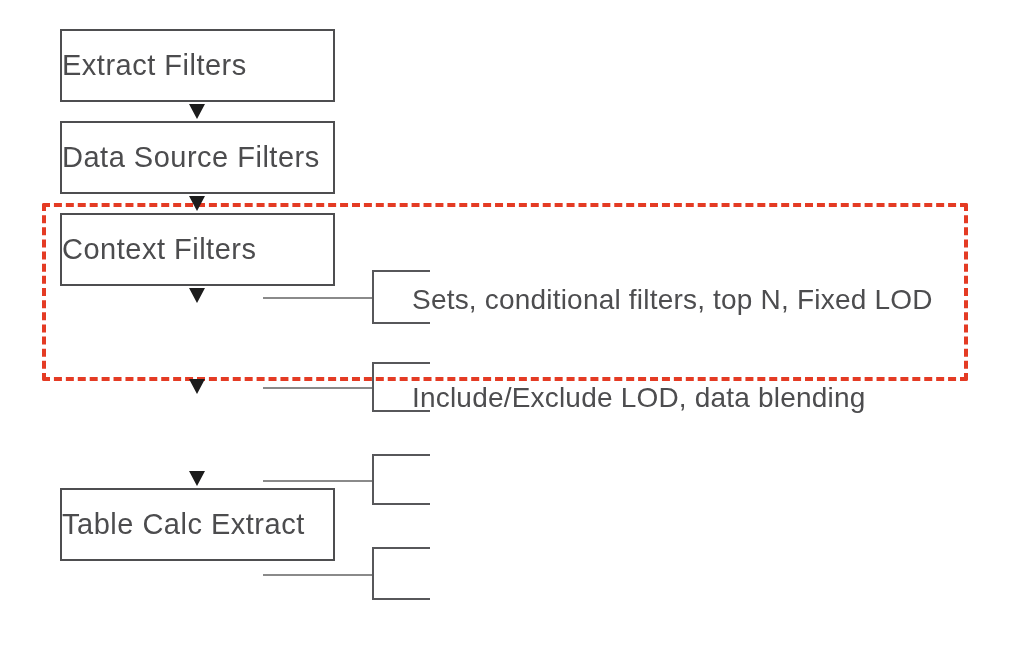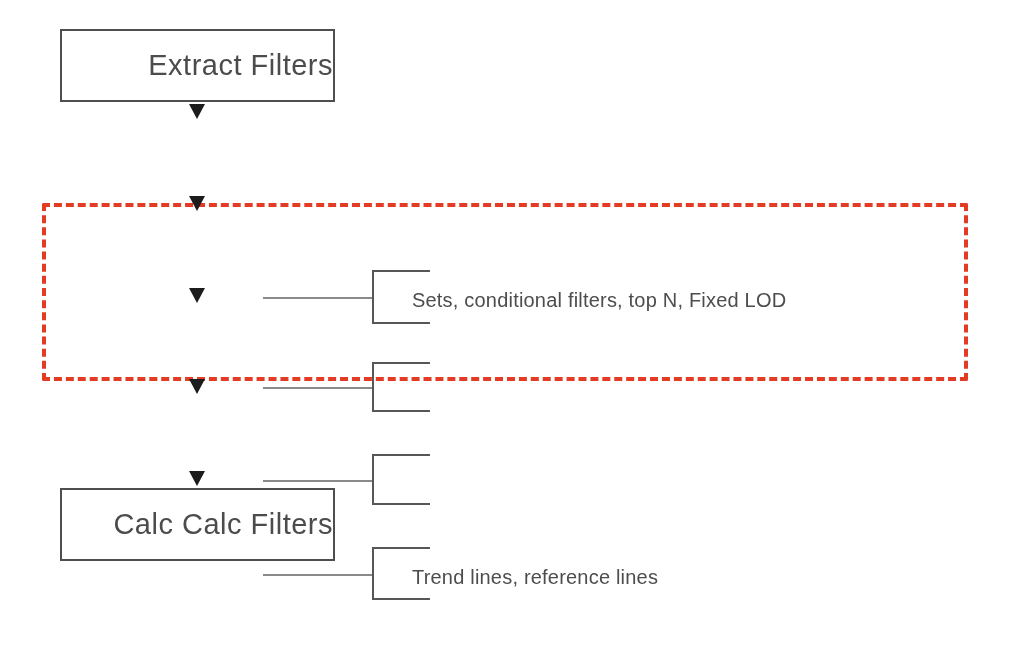--- a/index.html
+++ b/index.html
@@ -19,21 +19,21 @@
   .fbox {
     position: absolute;
     left: 60px;
     width: 275px;
     height: 73px;
     box-sizing: border-box;
     border: 2.5px solid #4e4e50;
     background: #ffffff;
     display: flex;
     align-items: center;
-    justify-content: flex-end;
+    justify-content: flex-start;
     z-index: 6;
   }
   .fbox-label {
     font-size: 29px;
     color: #4c4c4e;
     letter-spacing: 0.5px;
     white-space: nowrap;
   }
   
   .arrow {
@@ -66,21 +66,21 @@
     border-bottom: 2.5px solid #57575a;
     background: transparent;
     z-index: 4;
   }
   
   .annotation {
     position: absolute;
     left: 412px;
     height: 34px;
     line-height: 34px;
-    font-size: 20px;
+    font-size: 28px;
     color: #4d4d4f;
     letter-spacing: 0.2px;
     white-space: nowrap;
     z-index: 2;
   }
   
   .highlight-rect {
     position: absolute;
     left: 42px;
     top: 203px;
@@ -96,36 +96,42 @@
 </head>
 <body>
 
 <div class="canvas">
 
   <div class="highlight-rect"></div>
 
   <div class="fbox" style="top:29px">
     <span class="fbox-label">Extract Filters</span>
   </div>
+  <div class="fbox" style="top:121px">
+    <span class="fbox-label">Data Source Filters</span>
+  </div>
+  <div class="fbox" style="top:213px">
+    <span class="fbox-label">Context Filters</span>
+  </div>
   <div class="fbox" style="top:488px">
-    <span class="fbox-label">Calc Calc Filters</span>
+    <span class="fbox-label">Table Calc Extract</span>
   </div>
 
   <div class="arrow" style="top:104px"></div>
   <div class="arrow" style="top:196px"></div>
   <div class="arrow" style="top:288px"></div>
   <div class="arrow" style="top:379px"></div>
   <div class="arrow" style="top:471px"></div>
 
   <div class="connector" style="top:297px"></div>
   <div class="connector" style="top:387px"></div>
   <div class="connector" style="top:480px"></div>
   <div class="connector" style="top:574px"></div>
 
   <div class="bracket" style="top:270px;height:54px"></div>
   <div class="bracket" style="top:362px;height:50px"></div>
   <div class="bracket" style="top:454px;height:51px"></div>
   <div class="bracket" style="top:547px;height:53px"></div>
 
   <div class="annotation" style="top:283px">Sets, conditional filters, top N, Fixed LOD</div>
-  <div class="annotation" style="top:560px">Trend lines, reference lines</div>
+  <div class="annotation" style="top:381px">Include/Exclude LOD, data blending</div>
 
 </div>
 
 </body></html>

